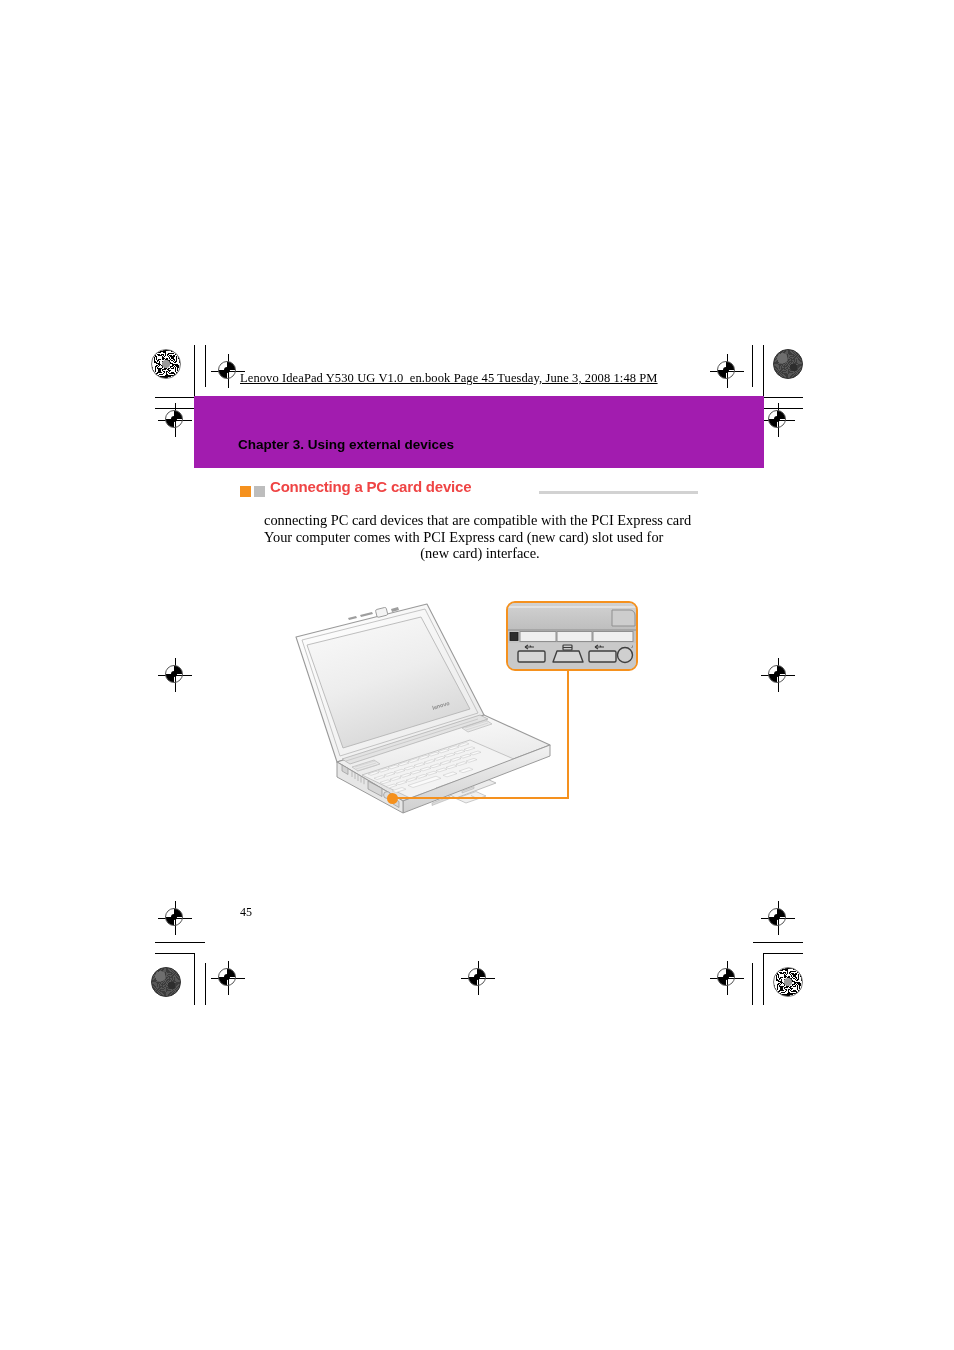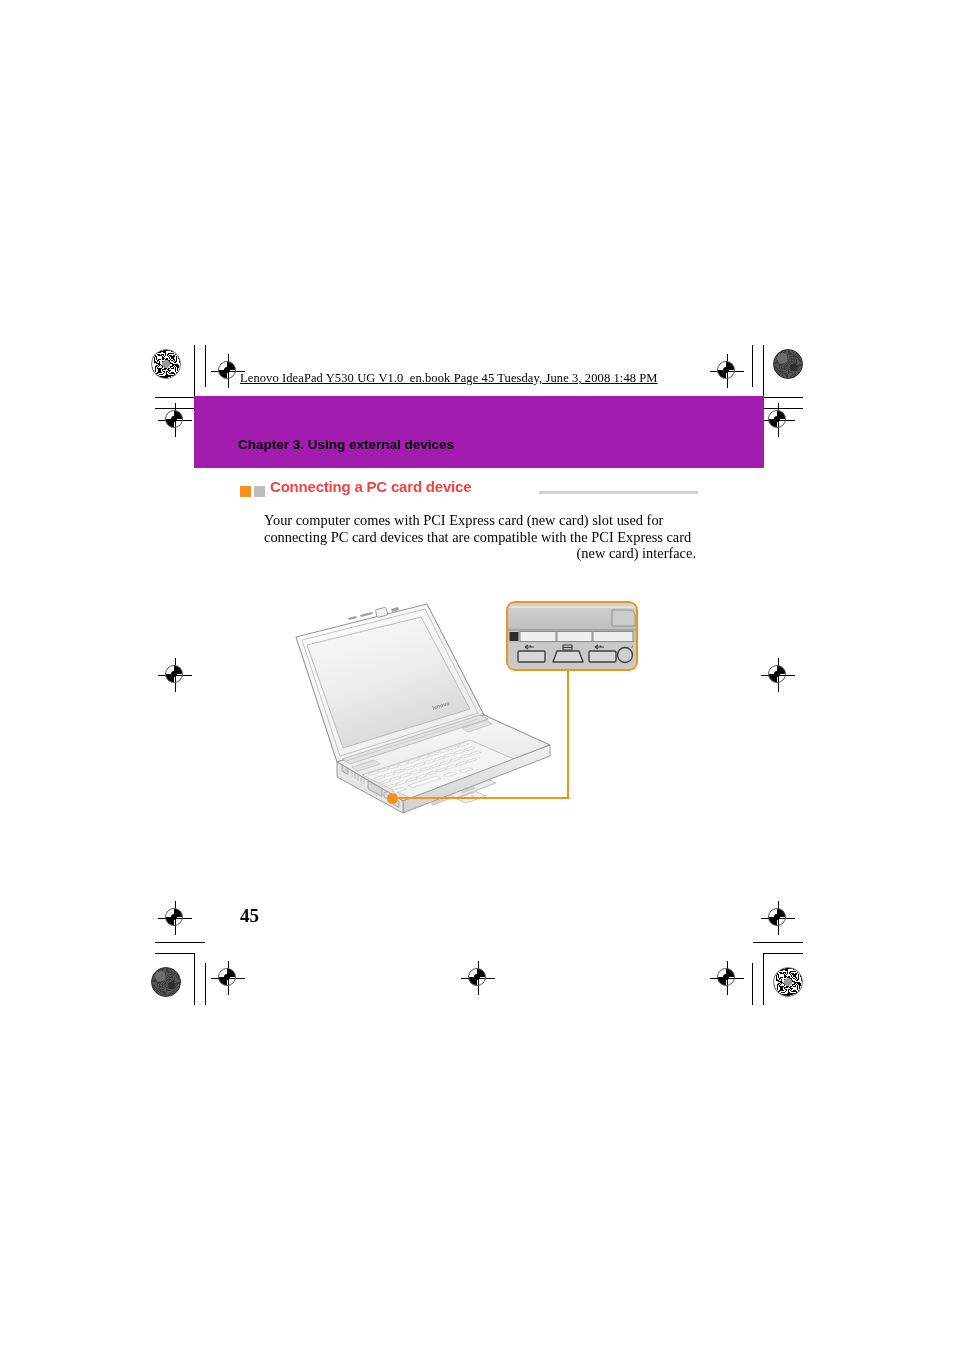--- a/index.html
+++ b/index.html
@@ -79,27 +79,27 @@
     position:absolute;left:299px;top:11px;width:159px;height:3px;background:#d2d2d2;
   }
 
   
   .body-copy{
     position:absolute;left:264px;top:512px;width:432px;
     font-family:"Liberation Serif", serif;
     font-size:14.4px;line-height:16.6px;color:#000;
     text-align:justify;
   }
-  .body-copy .lastline{text-align:right;}
+  .body-copy .lastline{text-align:center;}
 
   
   .pageno{
     position:absolute;left:240px;top:905px;
     font-family:"Liberation Serif", serif;
-    font-size:19px;font-weight:bold;color:#000;
+    font-size:12px;font-weight:normal;color:#000;
   }
 
   
   .illus{position:absolute;left:290px;top:595px;width:370px;height:230px;}
   .illus svg{display:block;}
 
   
   .callout{
     position:absolute;left:506px;top:601px;width:132px;height:70px;
     border:2px solid #f5911e;border-radius:9px;background:#c9c9c9;
@@ -221,22 +221,22 @@
   </div>
 
   <div class="sec-title-row">
     <div class="sq orange"></div>
     <div class="sq gray"></div>
     <div class="sec-title">Connecting a PC card device</div>
     <div class="rule"></div>
   </div>
 
   <div class="body-copy">
+    <div>connecting PC card devices that are compatible with the PCI Express card</div>
     <div>Your computer comes with PCI Express card (new card) slot used for</div>
-    <div>connecting PC card devices that are compatible with the PCI Express card</div>
     <div class="lastline">(new card) interface.</div>
   </div>
 
   <div class="illus">
     <svg width="370" height="230" viewBox="0 0 370 230" xmlns="http://www.w3.org/2000/svg">
       <defs>
         <linearGradient id="screenG" x1="0" y1="0" x2="0.45" y2="1">
           <stop offset="0%" stop-color="#fbfbfb"></stop>
           <stop offset="55%" stop-color="#ededed"></stop>
           <stop offset="100%" stop-color="#d8d8d8"></stop>

